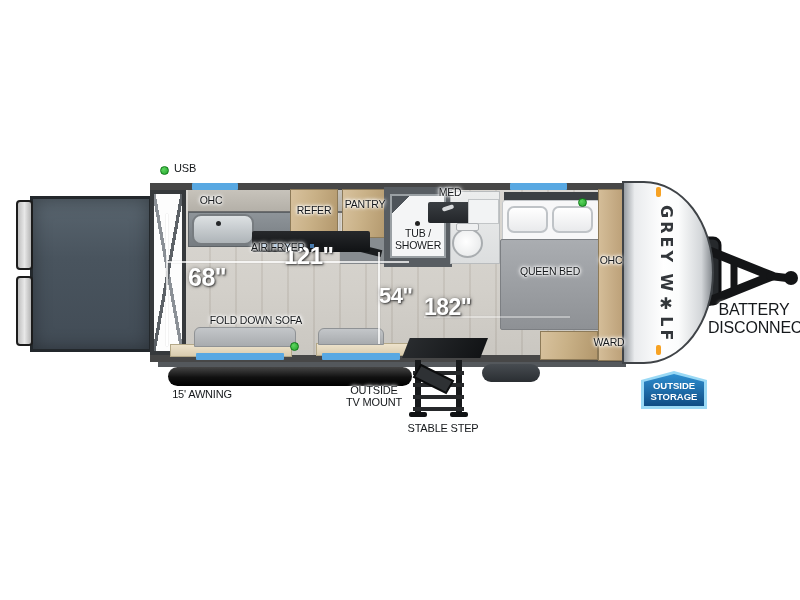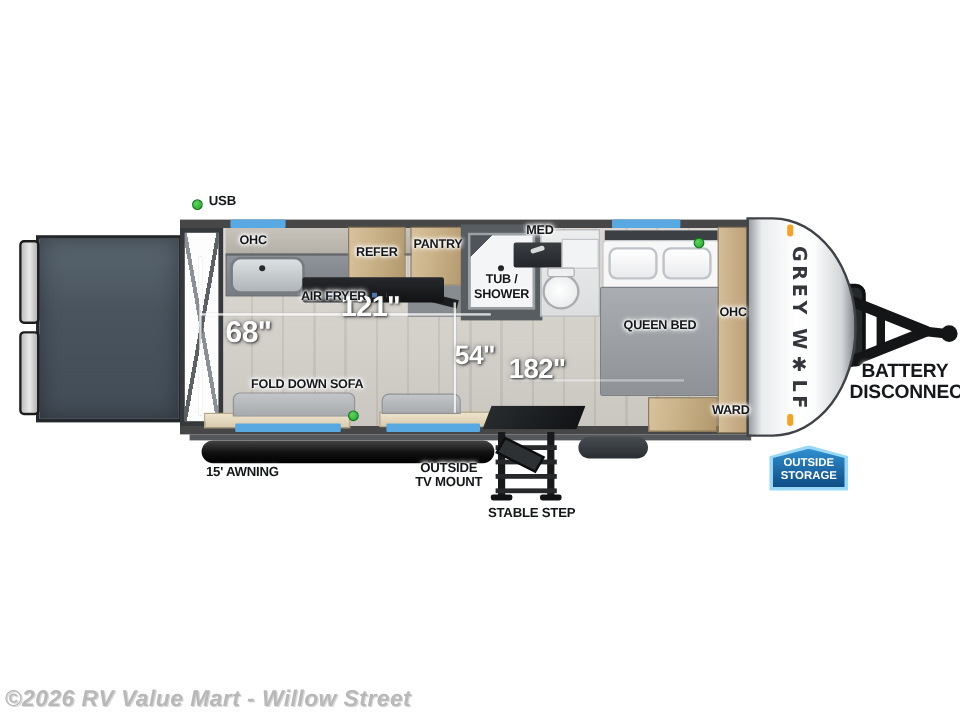--- a/index.html
+++ b/index.html
@@ -1,20 +1,20 @@
 <!DOCTYPE html>
 <html><head>
 <meta charset="utf-8">
 <style>
   * { margin:0; padding:0; box-sizing:border-box; }
   html,body { width:800px; height:600px; background:#fff; font-family:"Liberation Sans",sans-serif; }
   #canvas { position:relative; width:800px; height:600px; background:#fff; overflow:hidden; }
   .abs { position:absolute; }
   .lbl {
-    position:absolute; font-size:10.5px; font-weight:bold; color:#15181b;
+    position:absolute; font-size:10.5px; font-weight:normal; color:#15181b;
     text-shadow:0 0 2px #fff,0 0 3px #fff,0 0 4px #fff,0 0 5px #fff;
     white-space:pre-line; text-align:center; line-height:1.12; letter-spacing:-0.2px;
   }
   .dim {
     position:absolute; font-weight:800; color:#fff; letter-spacing:-0.5px;
     text-shadow:1px 1px 2px rgba(40,40,40,.85), 0 0 4px rgba(60,60,60,.5);
     font-family:"Liberation Sans",sans-serif;
   }
   .dimline { position:absolute; background:rgba(255,255,255,.75); box-shadow:0 0 1px rgba(90,90,90,.6); }
   .window { position:absolute; height:7px; background:#58a8e2; border-radius:1px; z-index:6; }
@@ -152,15 +152,14 @@
 
   <div class="abs" style="left:641px;top:371px;width:66px;height:38px;background:#9ad9f5;
               clip-path:polygon(50% 0,100% 24%,100% 100%,0 100%,0 24%);z-index:6;">
     <div class="abs" style="left:3px;top:3px;width:60px;height:32px;background:linear-gradient(180deg,#2f8fd0,#0f4d85);
                 clip-path:polygon(50% 0,100% 24%,100% 100%,0 100%,0 24%);display:flex;align-items:flex-end;justify-content:center;">
       <span style="color:#fff;font-size:9.5px;font-weight:bold;text-align:center;white-space:pre-line;line-height:1.15;padding-bottom:3px;">OUTSIDE
 STORAGE</span>
     </div>
   </div>
 
-  <div class="abs" style="left:4px;top:572px;font-size:19px;font-weight:bold;font-style:italic;color:#b8b8b8;letter-spacing:.4px;text-shadow:1px 1px 0 #d8d8d8;">©2026 RV Value Mart - Willow Street</div>
 
 </div>
 
 </body></html>

